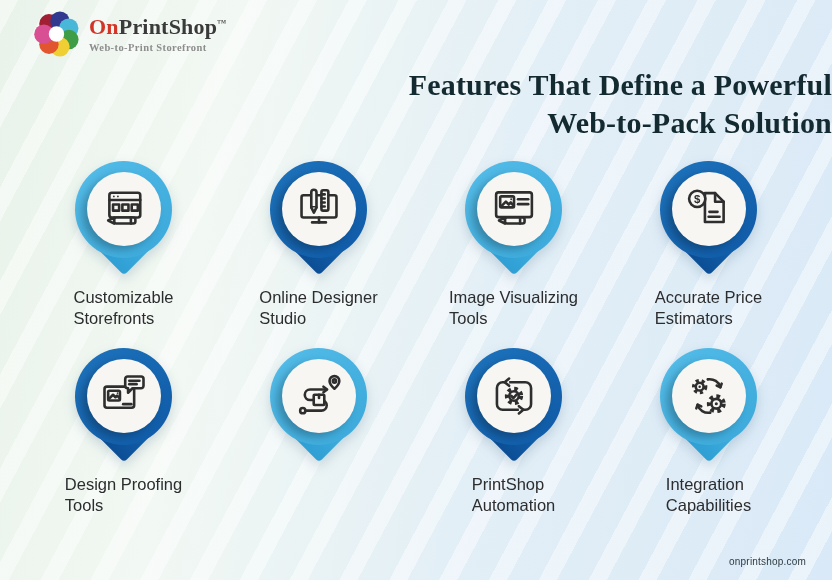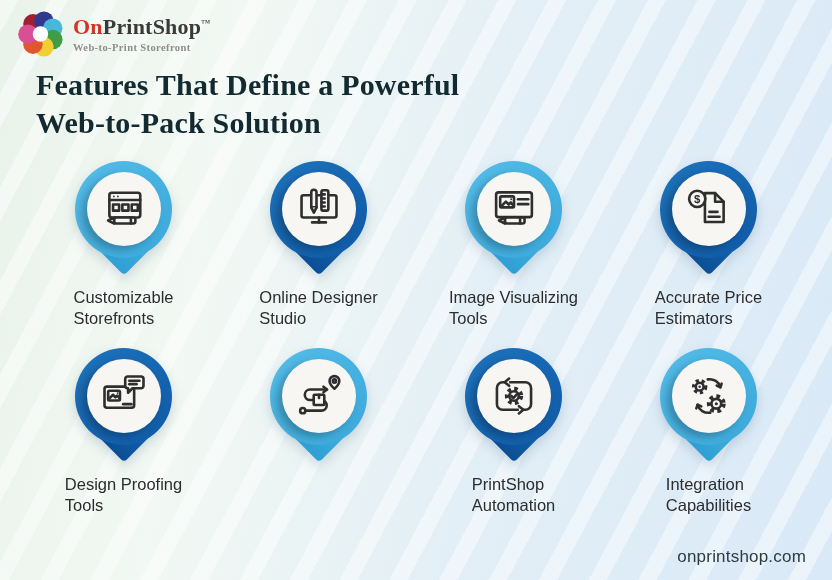--- a/index.html
+++ b/index.html
@@ -5,30 +5,30 @@
   html,body{margin:0;padding:0;}
   body{font-family:"Liberation Sans",sans-serif;background:#fff;}
   .page{
     position:relative;width:832px;height:580px;overflow:hidden;
     background:
       repeating-linear-gradient(118deg, rgba(255,255,255,0.45) 0 16px, rgba(255,255,255,0) 16px 44px),
       linear-gradient(100deg,#e9f3ea 0%,#f2f8f3 26%,#e3eff6 58%,#d9e9f7 100%);
   }
 
   
-  .logo{position:absolute;top:11px;left:18px;display:flex;align-items:center;gap:9px;}
+  .logo{position:absolute;top:11px;left:34px;display:flex;align-items:center;gap:9px;}
   .logo-text{display:flex;flex-direction:column;line-height:1.05;}
   .brand{font-family:"Liberation Serif",serif;font-weight:700;font-size:22px;letter-spacing:.2px;}
   .brand .on{color:#d23428;}
   .brand .rest{color:#3a3a3a;}
   .brand sup{font-size:9px;color:#555;font-weight:700;}
   .tagline{font-family:"Liberation Serif",serif;font-weight:700;font-size:10.5px;color:#8d8d8d;letter-spacing:.4px;margin-top:3px;}
 
   
-  .title{margin-top:66px;text-align:left;font-family:"Liberation Serif",serif;
+  .title{margin-top:66px;text-align:right;font-family:"Liberation Serif",serif;
          font-weight:600;font-size:30px;line-height:1.28;color:#132a30;letter-spacing:.2px;padding-left:36px;}
   .title span{display:block;}
 
   
   .grid{display:grid;grid-template-columns:repeat(4,1fr);row-gap:18px;margin:18px 26px 0 26px;}
   .feature{display:flex;flex-direction:column;align-items:center;}
 
   .pin{position:relative;width:97px;height:116px;filter:drop-shadow(0 5px 6px rgba(25,70,110,0.18));}
   .pin-tail{position:absolute;left:calc(50% - 20px);top:66px;width:40px;height:40px;transform:rotate(45deg);border-radius:4px;}
   .pin-circle{position:absolute;left:0;top:0;width:97px;height:97px;border-radius:50%;
@@ -40,21 +40,21 @@
   .pin-inner{width:74px;height:74px;border-radius:50%;background:#f7f6f3;
              box-shadow:-5px 4px 8px rgba(0,0,0,0.26);
              display:flex;align-items:center;justify-content:center;}
   .pin-inner svg{width:52px;height:52px;}
 
   .label{margin-top:10px;text-align:left;font-size:16.5px;font-weight:500;
          line-height:1.3;color:#2c2d2e;}
   .label span{display:block;}
 
   
-  .footer{position:absolute;right:26px;bottom:13px;font-size:17px;font-weight:500;color:#2d3b42;letter-spacing:.2px;}
+  .footer{position:absolute;right:26px;bottom:13px;font-size:10px;font-weight:500;color:#2d3b42;letter-spacing:.2px;}
 
   
   .ic *{vector-effect:non-scaling-stroke;}
 </style>
 </head>
 <body>
 
 <div class="page">
 
   <div class="logo">

